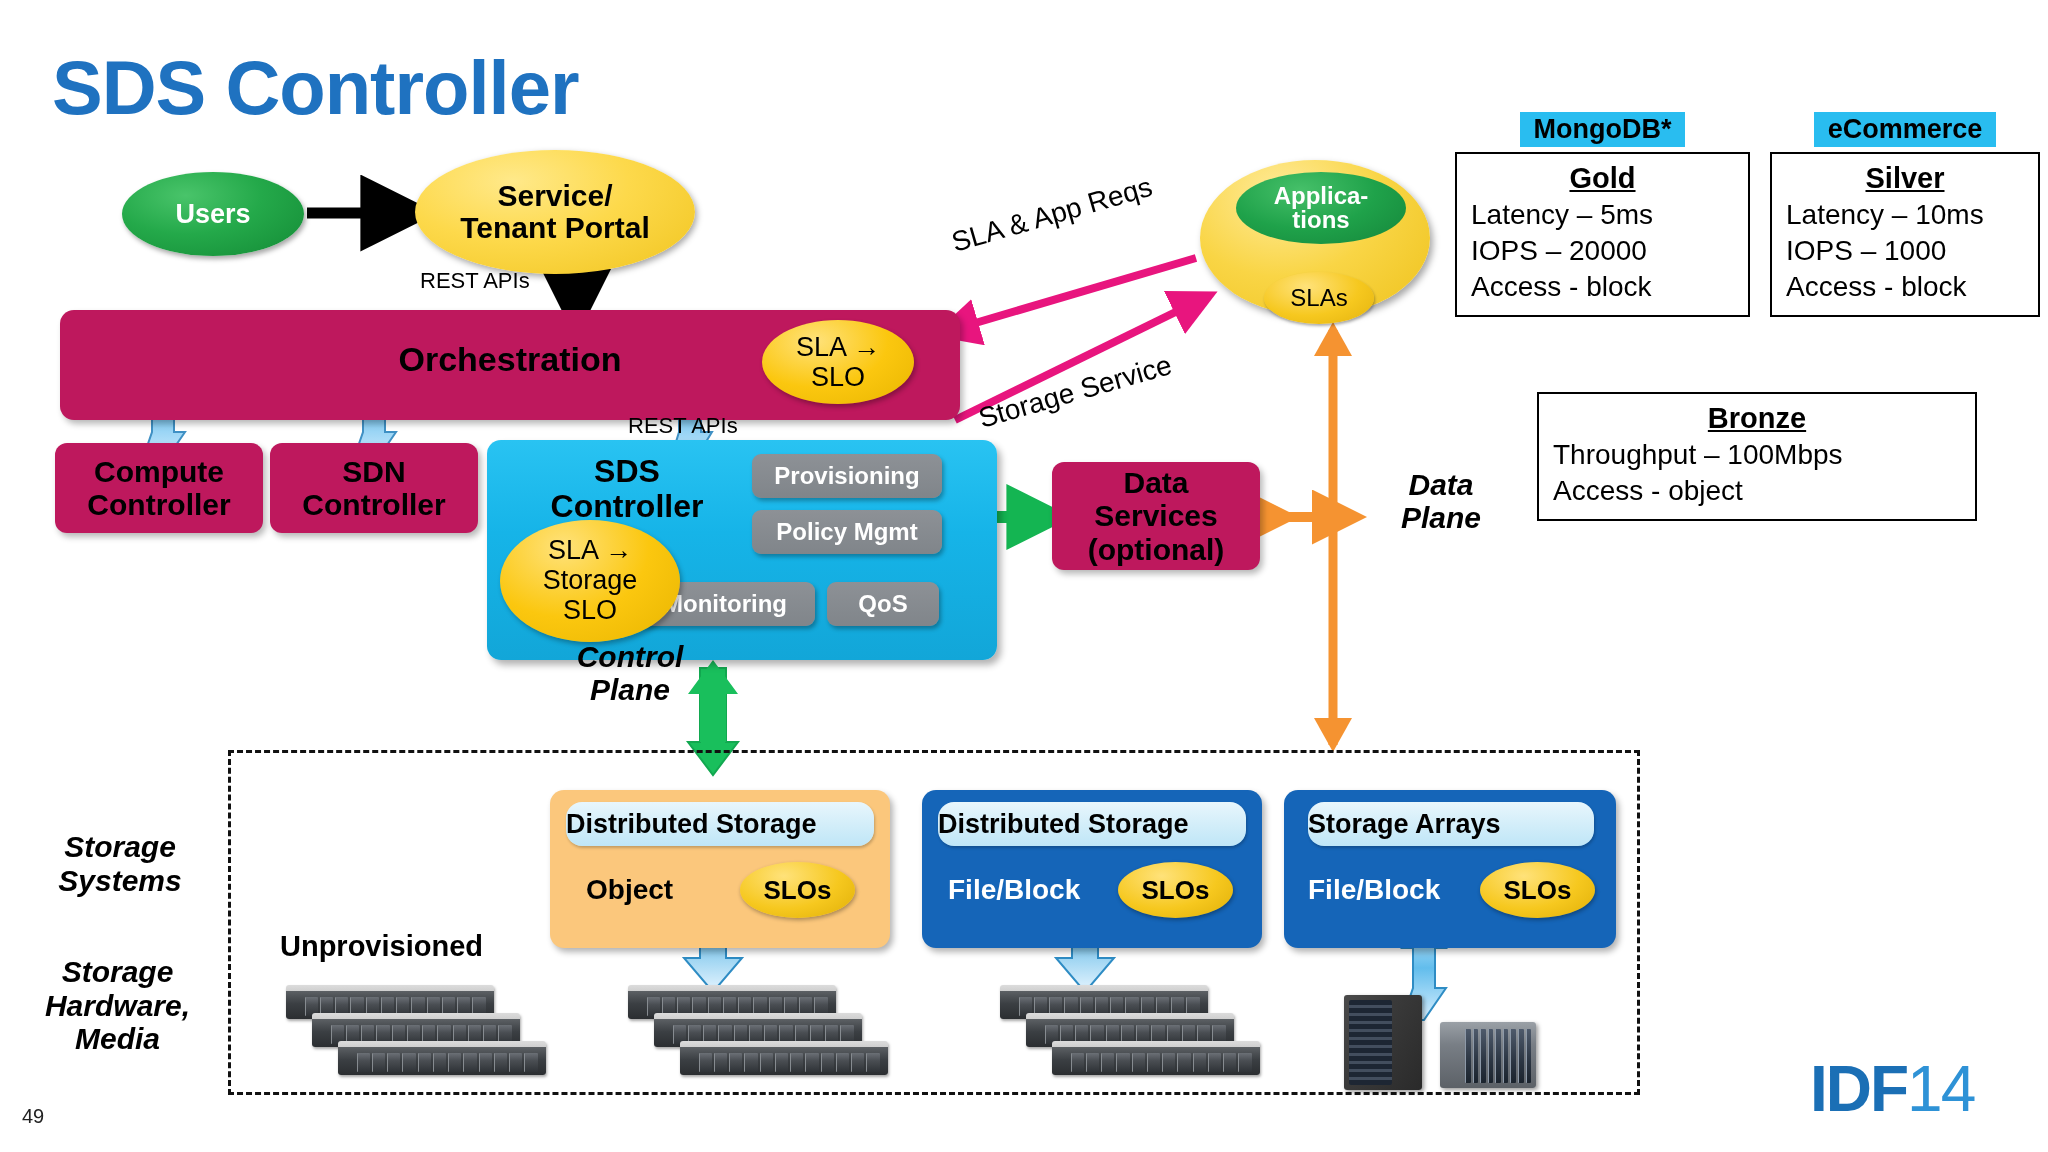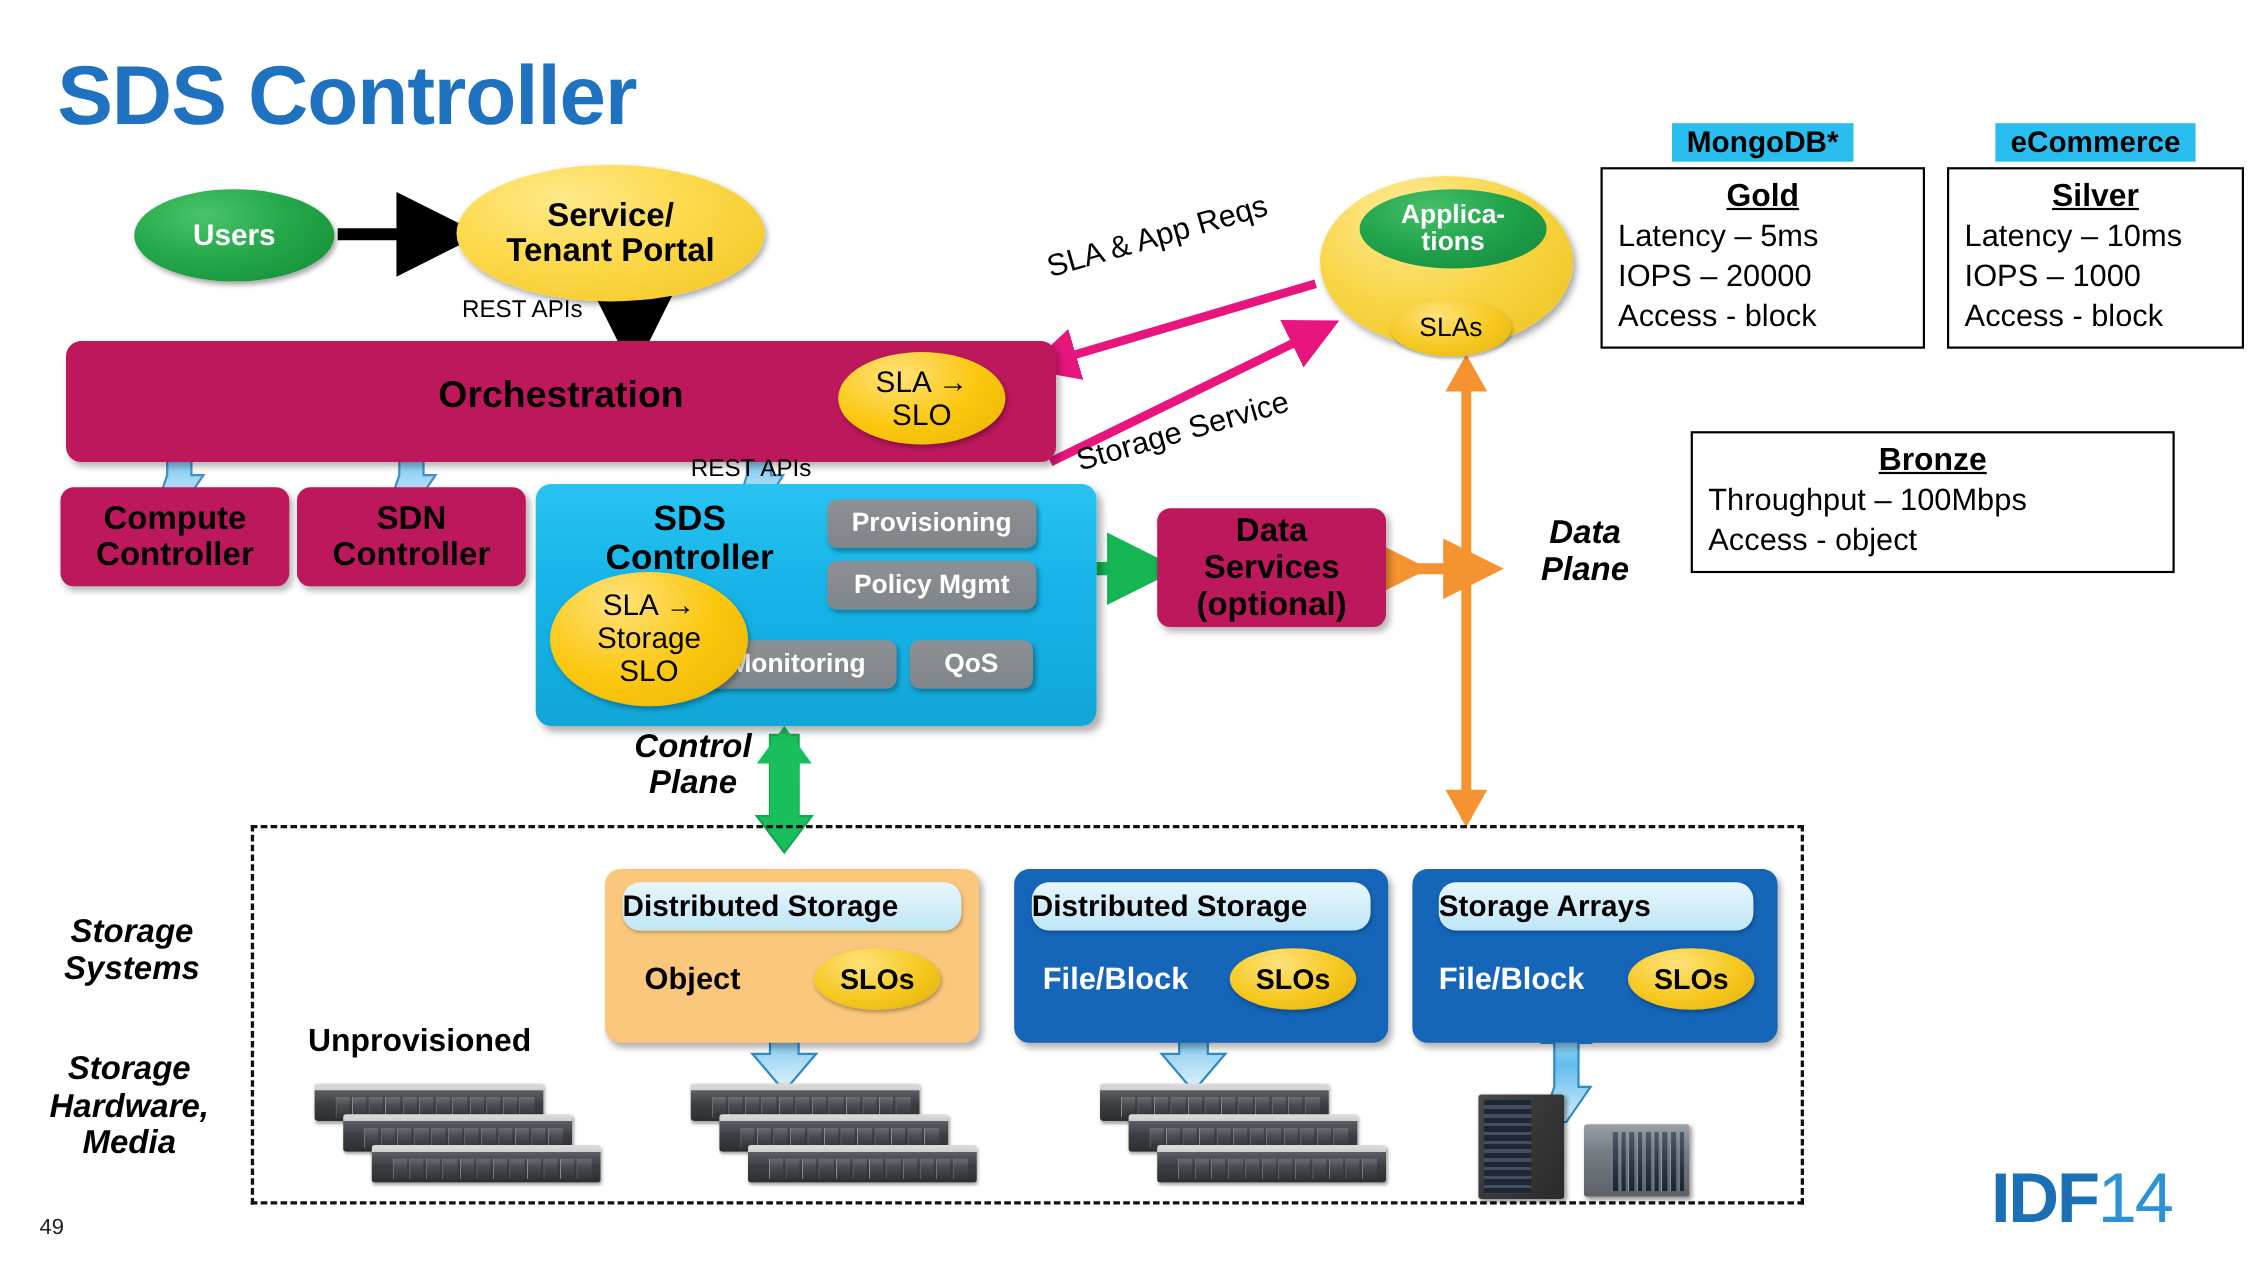--- a/index.html
+++ b/index.html
@@ -146,21 +146,21 @@
   .plane-label{font-size:30px;font-style:italic;font-weight:bold;color:#000;line-height:1.1;text-align:center;}
   .side-label{font-size:30px;font-style:italic;font-weight:bold;color:#000;line-height:1.12;text-align:center;}
   .rest-label{font-size:22px;color:#000;background:transparent;}
 
   
   #idf{
     left:1810px;top:1052px;font-size:64px;letter-spacing:-2px;white-space:nowrap;
   }
   #idf .idf{font-weight:bold;color:#1b6fb5;}
   #idf .yr{font-weight:normal;color:#2e92d6;}
-  #page-no{left:22px;top:1105px;font-size:20px;color:#222;margin-left:14px;}
+  #page-no{left:22px;top:1105px;font-size:20px;color:#222;}
 
   
   .server{
     position:absolute;
     background:linear-gradient(180deg,#dcdcdc 0%,#cfcfcf 18%,#5b5f63 19%,#3b3f43 55%,#2b2e31 100%);
     border-radius:3px;
     box-shadow:1px 2px 3px rgba(0,0,0,.35);
   }
   .server .bays{
     position:absolute;left:9%;right:4%;top:34%;bottom:10%;
@@ -333,21 +333,21 @@
   </div>
 
   <div class="abs ellipse ctr sla-storage-slo">
     <div>
       <div>SLA →</div>
       <div>Storage</div>
       <div>SLO</div>
     </div>
   </div>
 
-  <div class="abs plane-label" style="left:540px;top:662px;width:180px;">
+  <div class="abs plane-label" style="left:540px;top:640px;width:180px;">
     <div>Control</div>
     <div>Plane</div>
   </div>
 
   <div class="abs rbox lightblue ctr" id="data-services">
     <div>
       <div>Data</div>
       <div>Services</div>
       <div>(optional)</div>
     </div>

